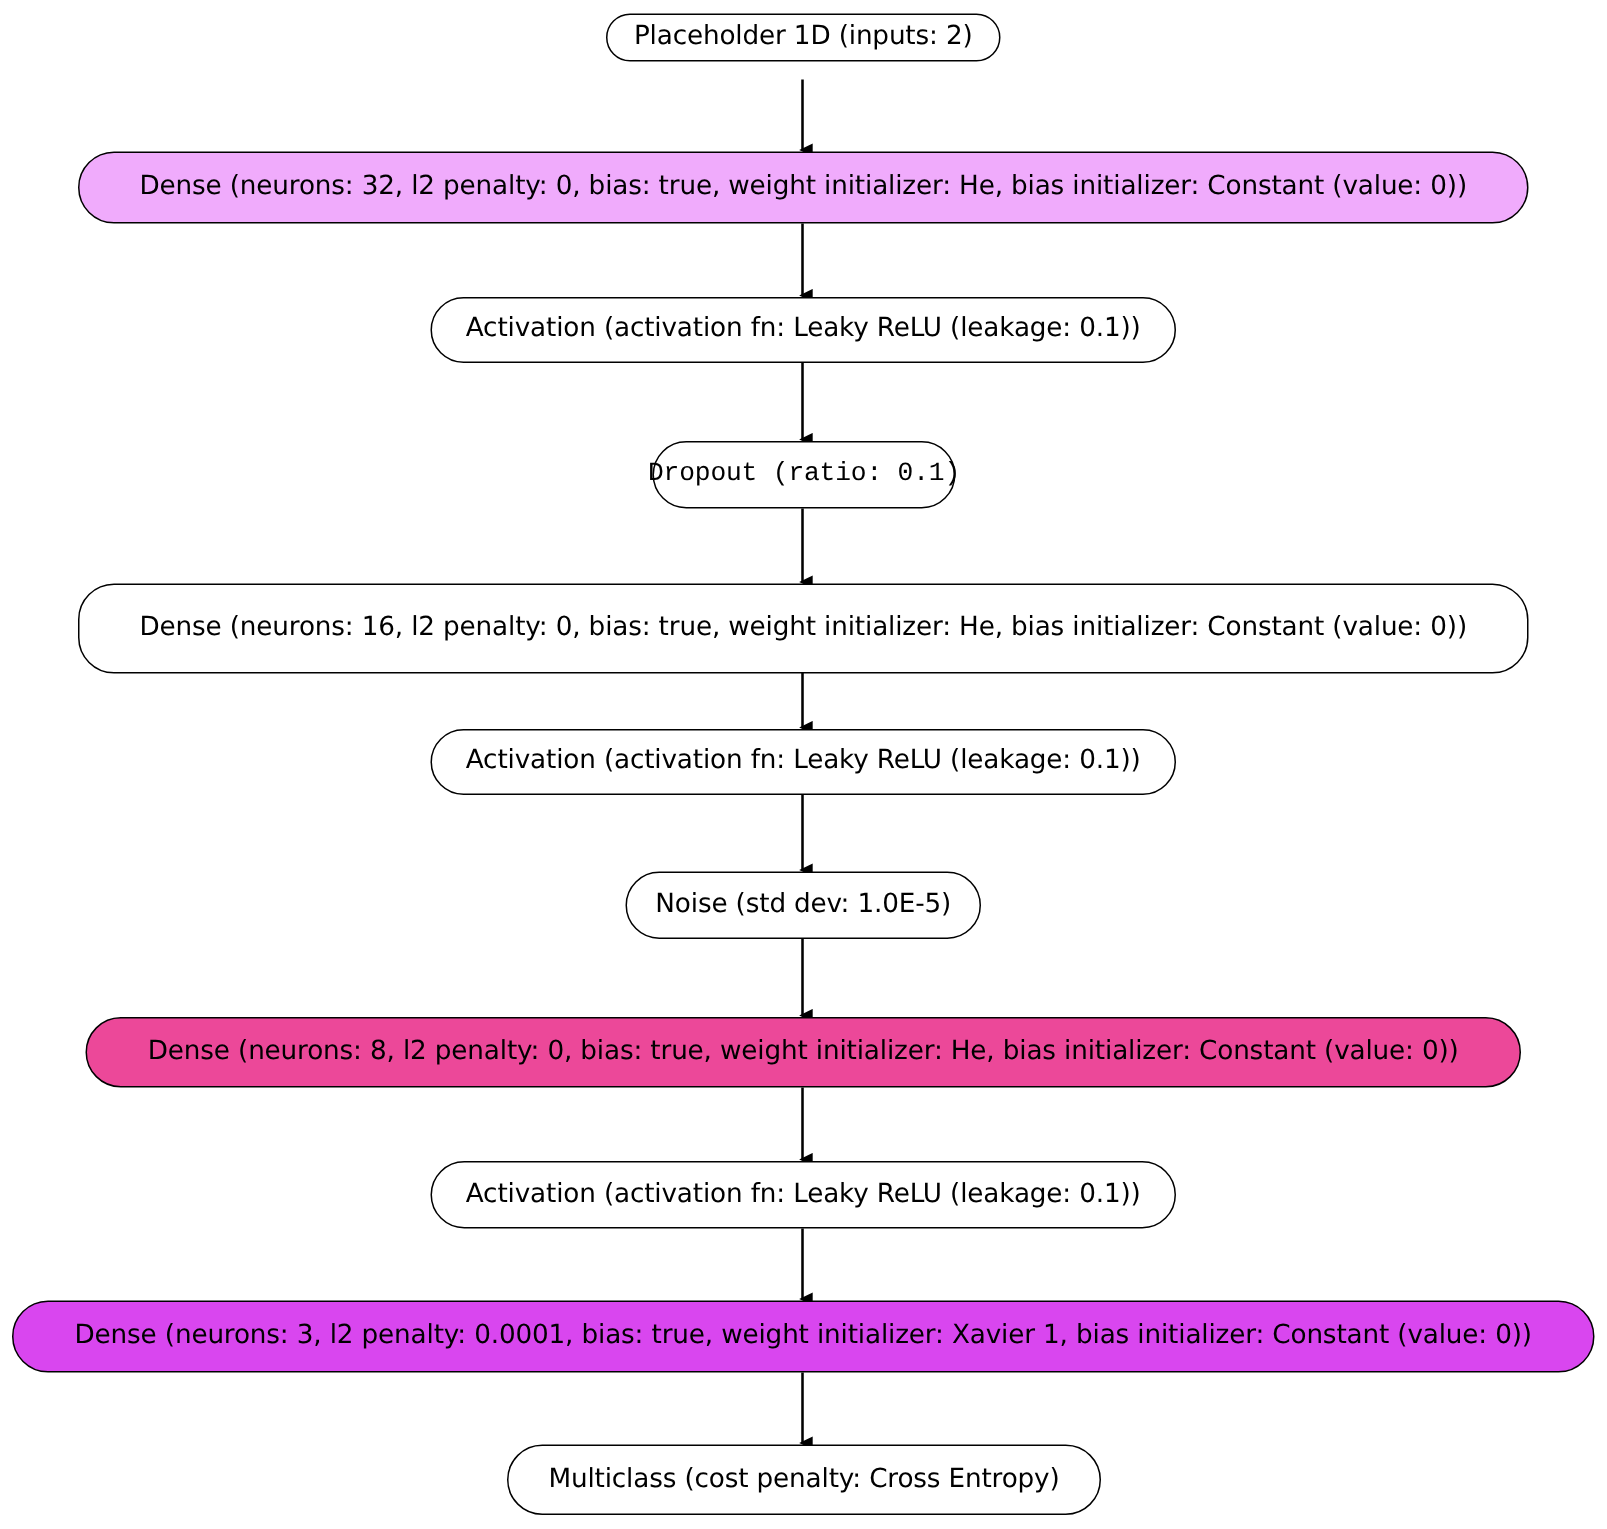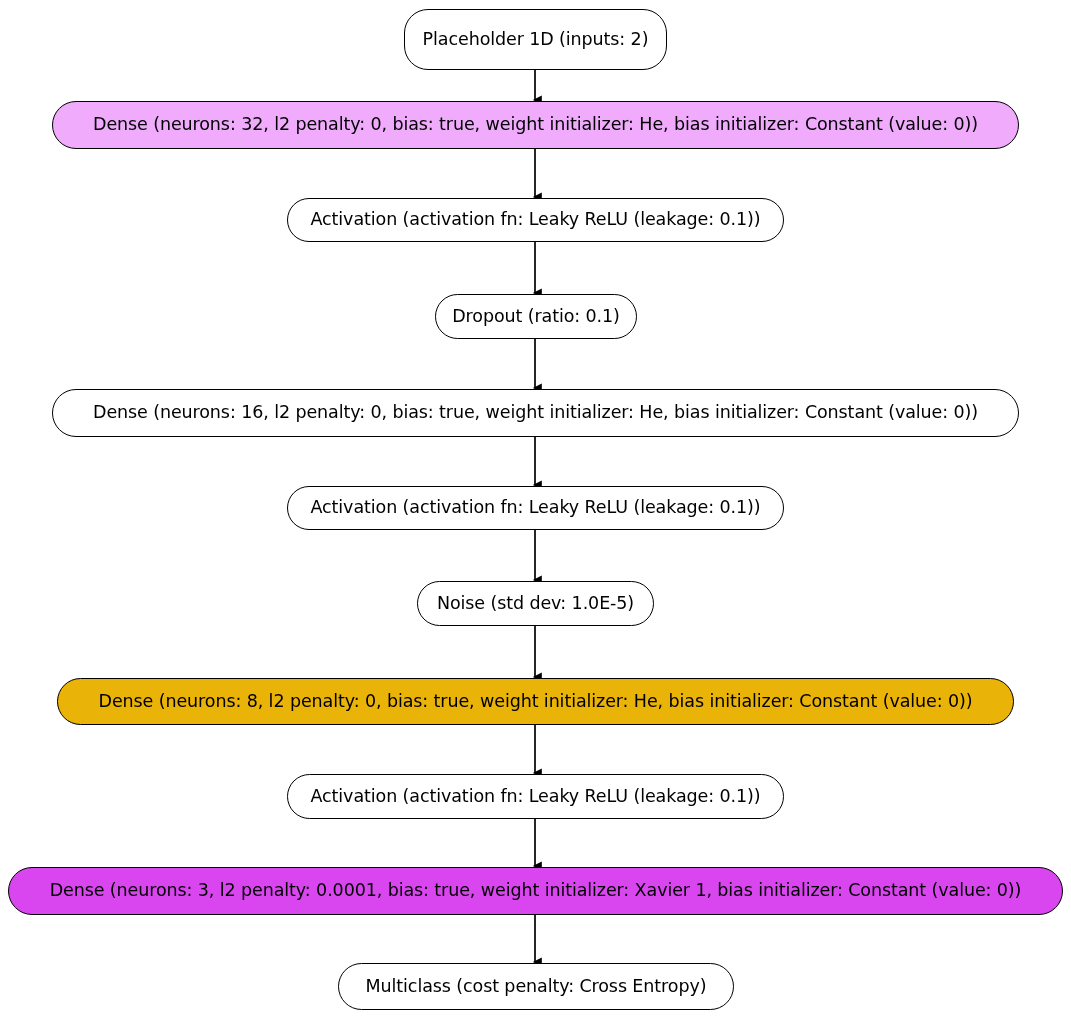--- a/index.html
+++ b/index.html
@@ -63,42 +63,42 @@
         <line x1="535" y1="339" x2="535" y2="388" stroke="#000000" stroke-width="1.7" marker-end="url(#arrowhead)"></line>
         <line x1="535" y1="437" x2="535" y2="485" stroke="#000000" stroke-width="1.7" marker-end="url(#arrowhead)"></line>
         <line x1="535" y1="530" x2="535" y2="580" stroke="#000000" stroke-width="1.7" marker-end="url(#arrowhead)"></line>
         <line x1="535" y1="626" x2="535" y2="677" stroke="#000000" stroke-width="1.7" marker-end="url(#arrowhead)"></line>
         <line x1="535" y1="725" x2="535" y2="773" stroke="#000000" stroke-width="1.7" marker-end="url(#arrowhead)"></line>
         <line x1="535" y1="819" x2="535" y2="866" stroke="#000000" stroke-width="1.7" marker-end="url(#arrowhead)"></line>
         <line x1="535" y1="915" x2="535" y2="962" stroke="#000000" stroke-width="1.7" marker-end="url(#arrowhead)"></line>
       </g>
   </svg>
   <div id="node-layer">
-      <div class="node" style="left: 404px; top: 9px; width: 263px; height: 61px; border-color: rgb(0, 0, 0); background: rgb(255, 255, 255);">
+      <div class="node" style="left: 404px; top: 9px; width: 263px; height: 32px; border-color: rgb(0, 0, 0); background: rgb(255, 255, 255);">
         <span class="node-label">Placeholder 1D (inputs: 2)</span>
       </div>
       <div class="node" style="left: 52px; top: 101px; width: 967px; height: 48px; border-color: rgb(0, 0, 0); background: #f0abfc;">
         <span class="node-label">Dense (neurons: 32, l2 penalty: 0, bias: true, weight initializer: He, bias initializer: Constant (value: 0))</span>
       </div>
       <div class="node" style="left: 287px; top: 198px; width: 497px; height: 44px; border-color: rgb(0, 0, 0); background: rgb(255, 255, 255);">
         <span class="node-label">Activation (activation fn: Leaky ReLU (leakage: 0.1))</span>
       </div>
-      <div class="node" style="left: 435px; top: 294px; width: 202px; height: 45px; border-color: rgb(0, 0, 0); background: rgb(255, 255, 255);">
+      <div class="node" style="left: 435px; top: 294px; width: 202px; height: 45px; border-color: rgb(0, 0, 0); background: rgb(255, 255, 255); font-family: Liberation Mono, monospace;">
         <span class="node-label">Dropout (ratio: 0.1)</span>
       </div>
-      <div class="node" style="left: 52px; top: 389px; width: 967px; height: 48px; border-color: rgb(0, 0, 0); background: rgb(255, 255, 255);">
+      <div class="node" style="left: 52px; top: 389px; width: 967px; height: 60px; border-color: rgb(0, 0, 0); background: rgb(255, 255, 255);">
         <span class="node-label">Dense (neurons: 16, l2 penalty: 0, bias: true, weight initializer: He, bias initializer: Constant (value: 0))</span>
       </div>
       <div class="node" style="left: 287px; top: 486px; width: 497px; height: 44px; border-color: rgb(0, 0, 0); background: rgb(255, 255, 255);">
         <span class="node-label">Activation (activation fn: Leaky ReLU (leakage: 0.1))</span>
       </div>
       <div class="node" style="left: 417px; top: 581px; width: 237px; height: 45px; border-color: rgb(0, 0, 0); background: rgb(255, 255, 255); text-align: center;">
         <span class="node-label">Noise (std dev: 1.0E-5)</span>
       </div>
-      <div class="node" style="left: 57px; top: 678px; width: 957px; height: 47px; border-color: rgb(0, 0, 0); background: #eab308;">
+      <div class="node" style="left: 57px; top: 678px; width: 957px; height: 47px; border-color: rgb(0, 0, 0); background: #ec4899;">
         <span class="node-label">Dense (neurons: 8, l2 penalty: 0, bias: true, weight initializer: He, bias initializer: Constant (value: 0))</span>
       </div>
       <div class="node" style="left: 287px; top: 774px; width: 497px; height: 45px; border-color: rgb(0, 0, 0); background: rgb(255, 255, 255);">
         <span class="node-label">Activation (activation fn: Leaky ReLU (leakage: 0.1))</span>
       </div>
       <div class="node" style="left: 8px; top: 867px; width: 1055px; height: 48px; border-color: rgb(0, 0, 0); background: #d946ef;">
         <span class="node-label">Dense (neurons: 3, l2 penalty: 0.0001, bias: true, weight initializer: Xavier 1, bias initializer: Constant (value: 0))</span>
       </div>
       <div class="node" style="left: 338px; top: 963px; width: 396px; height: 47px; border-color: rgb(0, 0, 0); background: rgb(255, 255, 255);">
         <span class="node-label">Multiclass (cost penalty: Cross Entropy)</span>

